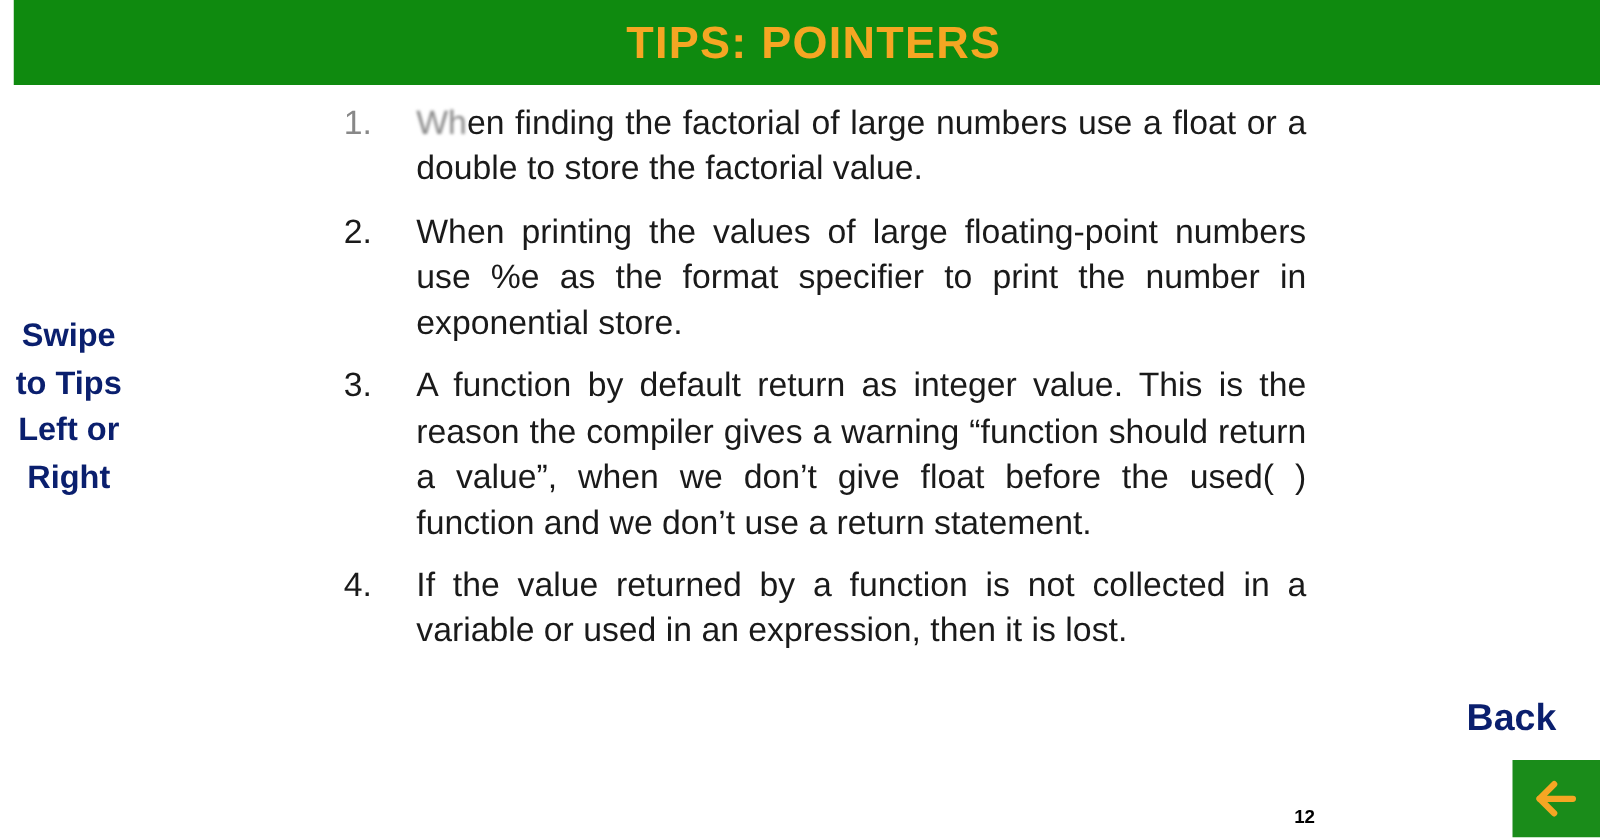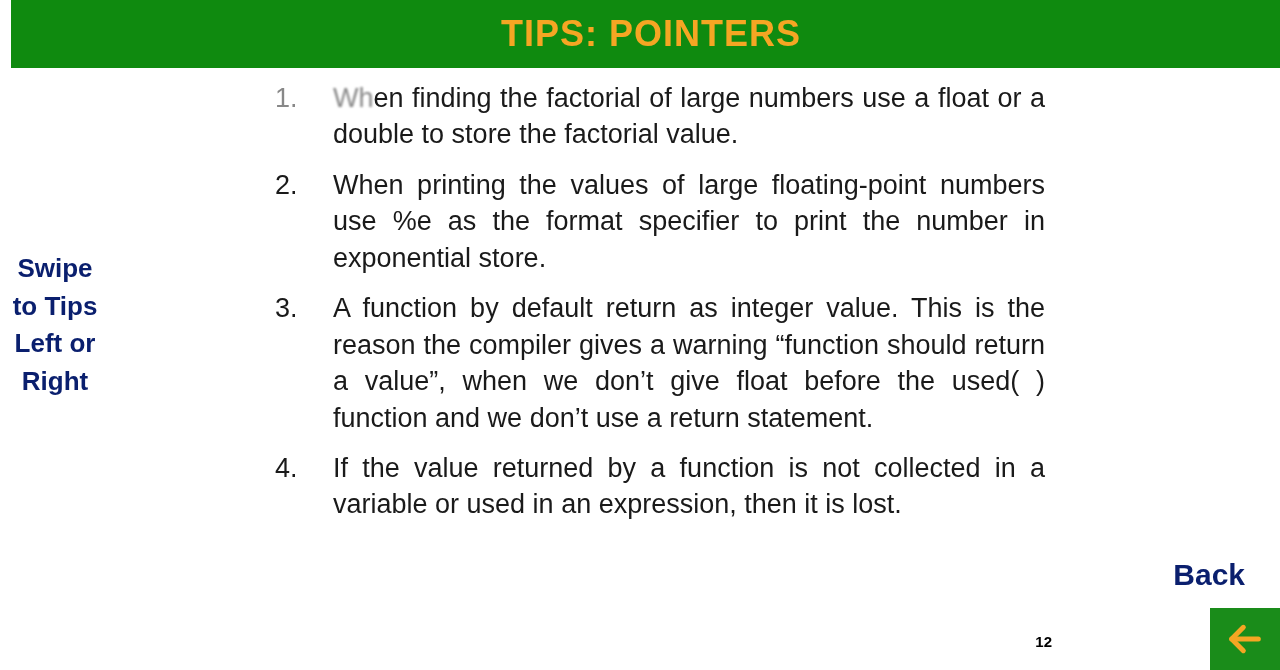--- a/index.html
+++ b/index.html
@@ -106,21 +106,21 @@
       height: 40px;
       stroke: #f5a623;
       stroke-width: 3;
       fill: none;
       stroke-linecap: round;
       stroke-linejoin: round;
     }
     .page-number {
       position: absolute;
       right: 228px;
-      bottom: 20px;
+      bottom: 8px;
       font-size: 15px;
       font-weight: bold;
       color: #000;
     }
   </style>
 </head>
 <body>
 
 <div class="header">
   <div class="header-title">TIPS: POINTERS</div>

